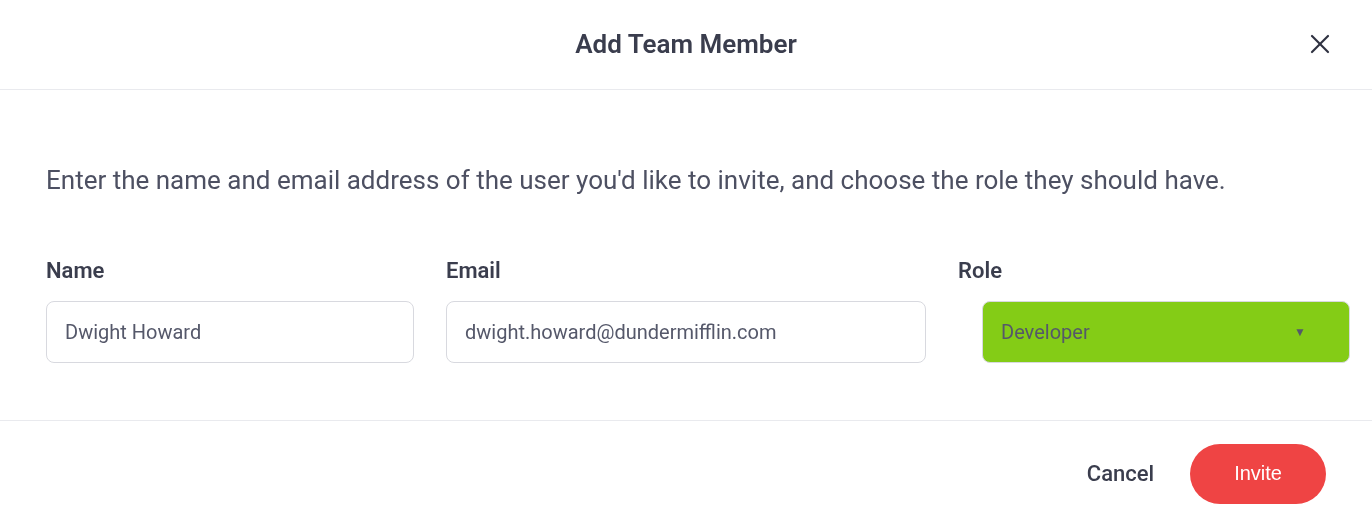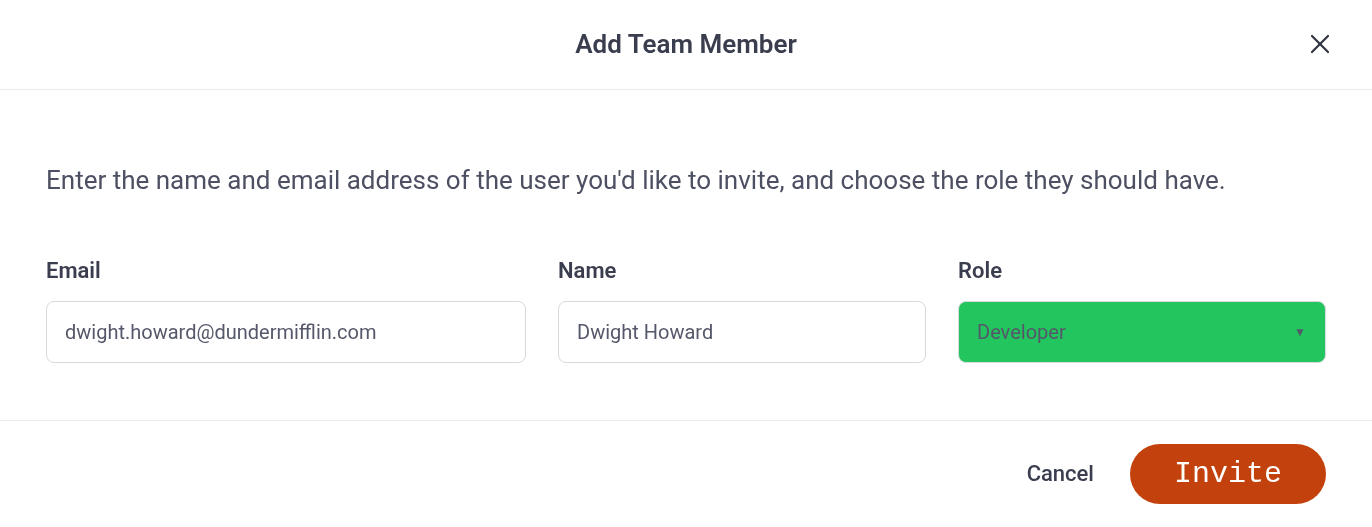--- a/index.html
+++ b/index.html
@@ -102,24 +102,25 @@
       height: 62px;
     }
     .select-input {
       width: 100%;
       height: 100%;
       border: 1px solid #d8d9df;
       border-radius: 8px;
       padding: 0 44px 0 18px;
       font-size: 20px;
       color: #55586a;
-      background: #22c55e;
-      display: flex;
-      align-items: center;
-      cursor: pointer;
+      background: #84cc16;
+      display: flex;
+      align-items: center;
+      cursor: pointer;
+      margin-left: 24px;
     }
     .caret {
       position: absolute;
       right: 20px;
       top: 50%;
       transform: translateY(-50%);
       pointer-events: none;
       color: #55586a;
       font-size: 12px;
     }
@@ -135,30 +136,30 @@
     .btn-cancel {
       background: none;
       border: none;
       font-size: 22px;
       font-weight: 500;
       color: #3a3d4d;
       cursor: pointer;
       font-family: inherit;
     }
     .btn-primary {
-      background: #c2410c;
+      background: #ef4444;
       color: #ffffff;
       border: none;
       height: 60px;
       padding: 0 44px;
       border-radius: 30px;
-      font-size: 30px;
+      font-size: 20px;
       font-weight: 500;
       cursor: pointer;
-      font-family: Liberation Mono, monospace;
+      font-family: Liberation Sans, sans-serif;
     }
   </style>
 </head>
 <body>
 
 <div class="dialog">
 
   <div class="dialog-header">
     <h1 class="dialog-title">Add Team Member</h1>
     <button class="close-btn" aria-label="Close">
@@ -167,28 +168,28 @@
         <line x1="20" y1="4" x2="4" y2="20"></line>
       </svg>
     </button>
   </div>
 
   <div class="dialog-body">
     <p class="instruction">Enter the name and email address of the user you'd like to invite, and choose the role they should have.</p>
 
     <div class="form-row">
 
+      <div class="field field-name">
+        <label class="field-label">Name</label>
+        <input type="text" class="text-input" value="Dwight Howard" style="">
+      </div>
+
       <div class="field field-email">
         <label class="field-label">Email</label>
         <input type="text" class="text-input" value="dwight.howard@dundermifflin.com" style="">
-      </div>
-
-      <div class="field field-name">
-        <label class="field-label">Name</label>
-        <input type="text" class="text-input" value="Dwight Howard" style="">
       </div>
 
       <div class="field field-role">
         <label class="field-label">Role</label>
         <div class="select-wrap">
           <div class="select-input">
             <span>Developer</span>
           </div>
           <span class="caret">▼</span>
         </div>

